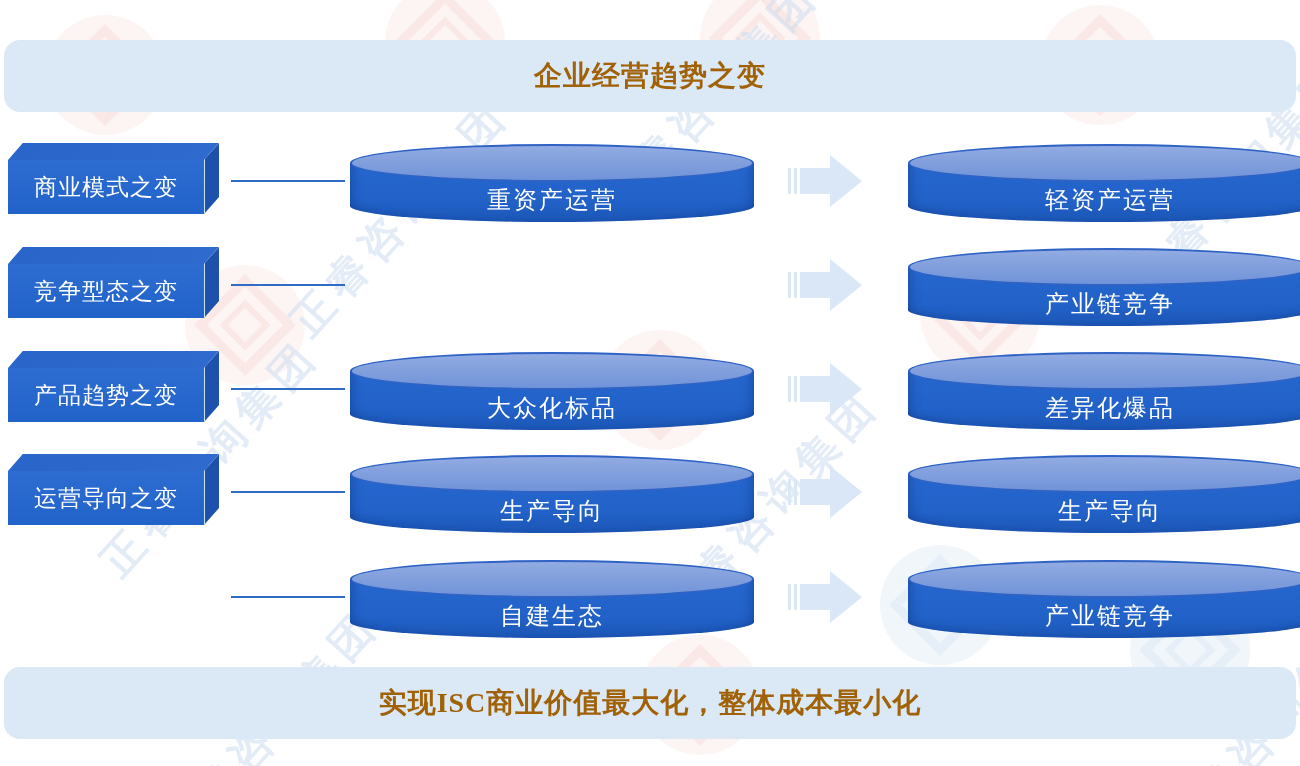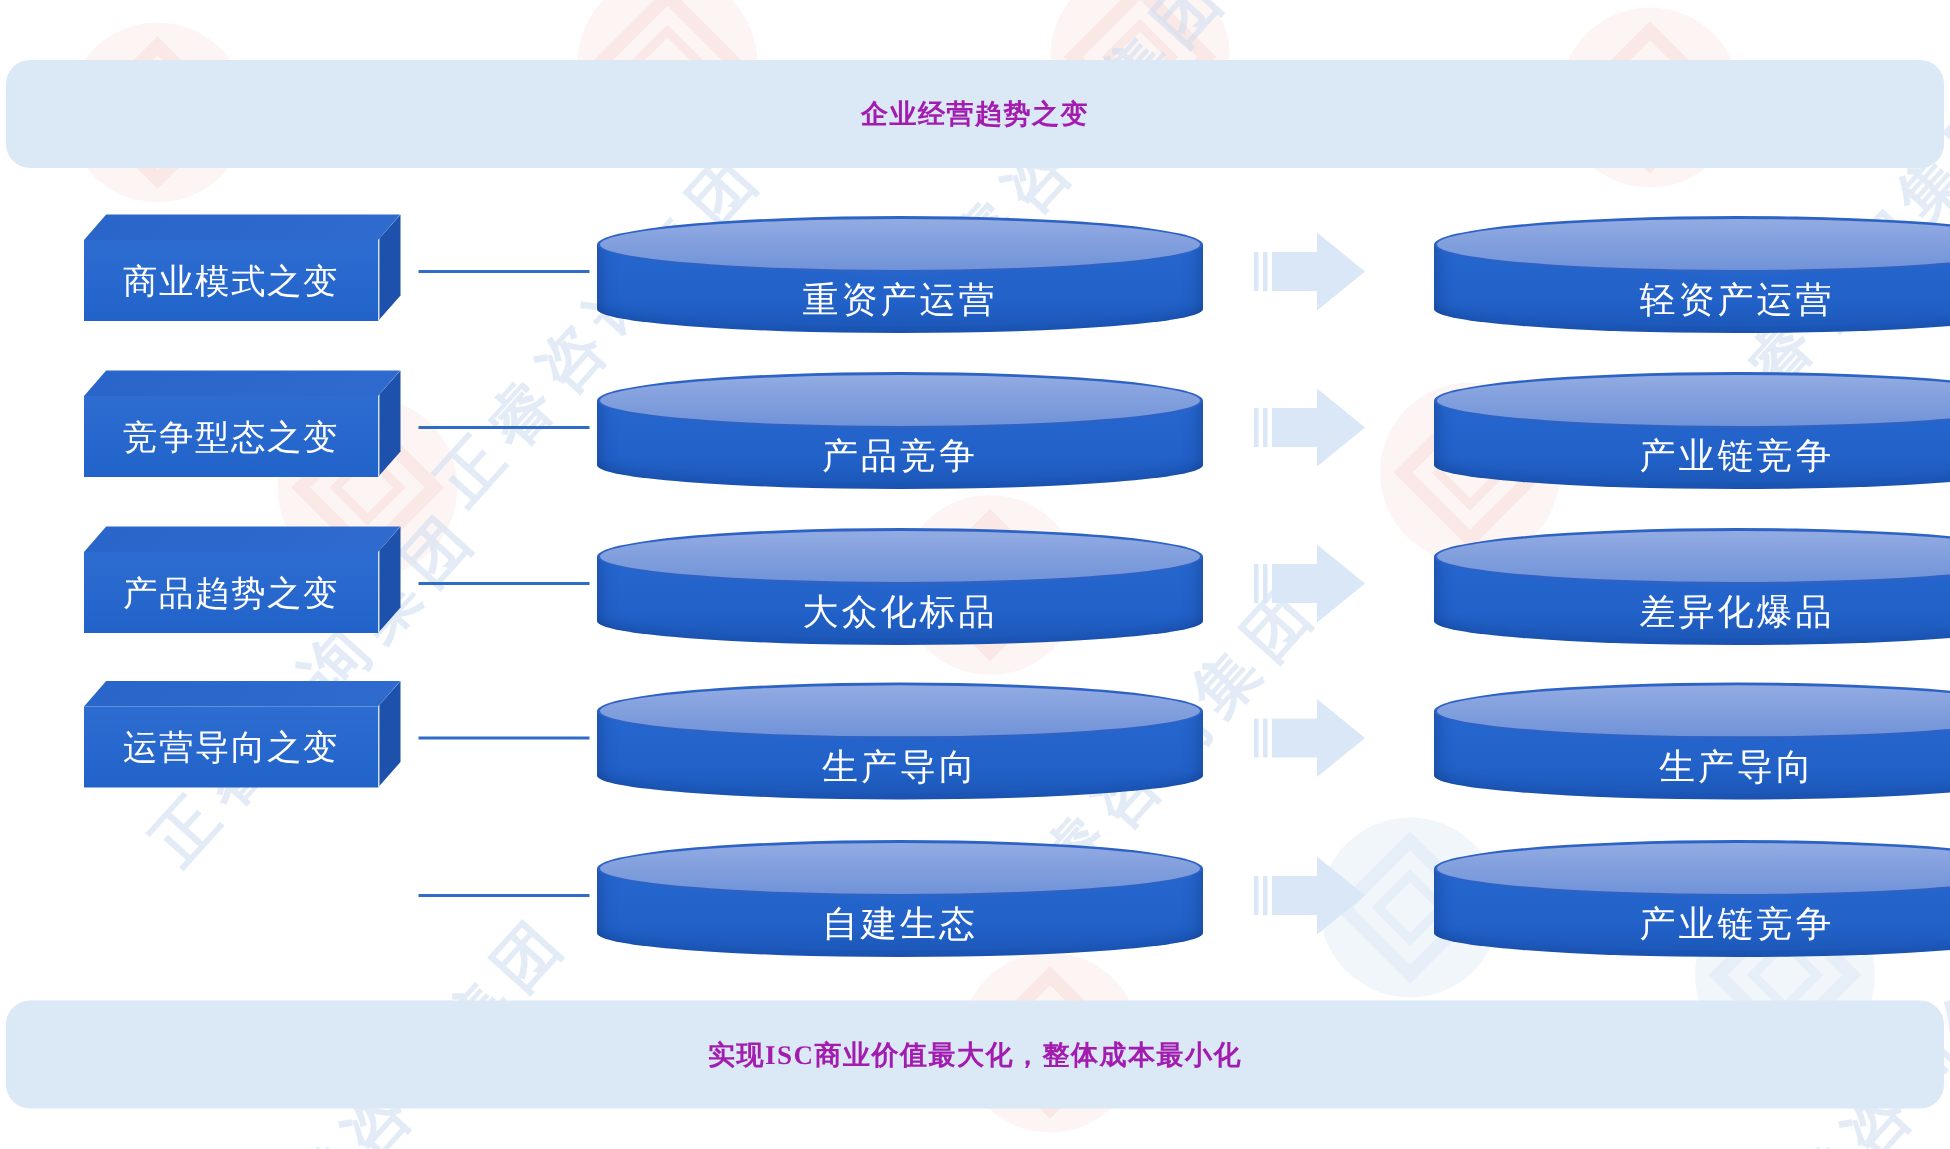--- a/index.html
+++ b/index.html
@@ -17,23 +17,23 @@
   .wm-logo .wm-diamond.inner{left:42px;top:42px;width:36px;height:36px;border-width:6px;}
   .wm-logo.blue{background:#eaf2fa;}
   .wm-logo.blue .wm-diamond{border-color:#d9e6f4;}
   .wm-text{position:absolute;transform:rotate(-48deg);white-space:nowrap;
     font-size:42px;font-weight:bold;letter-spacing:8px;color:#cdddf0;opacity:.55;}
   
   .banner{position:absolute;left:4px;width:1292px;height:72px;border-radius:16px;
     background:#dbe8f5;display:flex;align-items:center;justify-content:center;}
   .banner-title{top:40px;}
   .banner-footer{top:667px;font-family:Liberation Serif, serif;}
-  .banner .red-text{color:#a21caf;font-size:18px;font-weight:bold;letter-spacing:1px;text-align:center;}
-  
-  .row{position:absolute;left:0;width:1049px;height:82px;margin-left:48px;}
+  .banner .red-text{color:#a16207;font-size:28px;font-weight:bold;letter-spacing:1px;text-align:center;}
+  
+  .row{position:absolute;left:0;width:1049px;height:82px;}
   
   .box3d{position:absolute;left:8px;top:2px;width:212px;height:72px;}
   .box3d .face-front{position:absolute;left:0;top:17px;width:196px;height:54px;
     background:linear-gradient(180deg,#2d6dd2,#2263c9);
     display:flex;align-items:center;justify-content:center;}
   .box3d .face-top{position:absolute;left:0;top:0;width:196px;height:17px;
     background:linear-gradient(90deg,#2a66c9,#2f6bce);
     transform:skewX(-41deg);transform-origin:0 100%;}
   .box3d .face-side{position:absolute;left:196px;top:17px;width:15px;height:54px;
     background:#1d51ab;transform:skewY(-48.5deg);transform-origin:0 0;
@@ -148,26 +148,20 @@
 
 <div class="row" style="top:245px;">
   <div class="box3d">
     <div class="face-top"></div>
     <div class="face-side"></div>
     <div class="face-front">
       <span class="box-label">竞争型态之变</span>
     </div>
   </div>
   <div class="connector"></div>
-  <div class="cyl from">
-    <div class="cyl-body">
-      <span class="cyl-label">产品竞争</span>
-    </div>
-    <div class="cyl-top"></div>
-  </div>
   <svg class="arrow" viewBox="0 0 74 52">
     <rect x="0" y="13" width="3" height="26" fill="#d9e7f6"></rect>
     <rect x="6" y="13" width="3" height="26" fill="#d9e7f6"></rect>
     <rect x="12" y="13" width="30" height="26" fill="#d9e7f6"></rect>
     <polygon points="42,0 74,26 42,52" fill="#d9e7f6"></polygon>
   </svg>
   <div class="cyl to">
     <div class="cyl-body">
       <span class="cyl-label">产业链竞争</span>
     </div>

